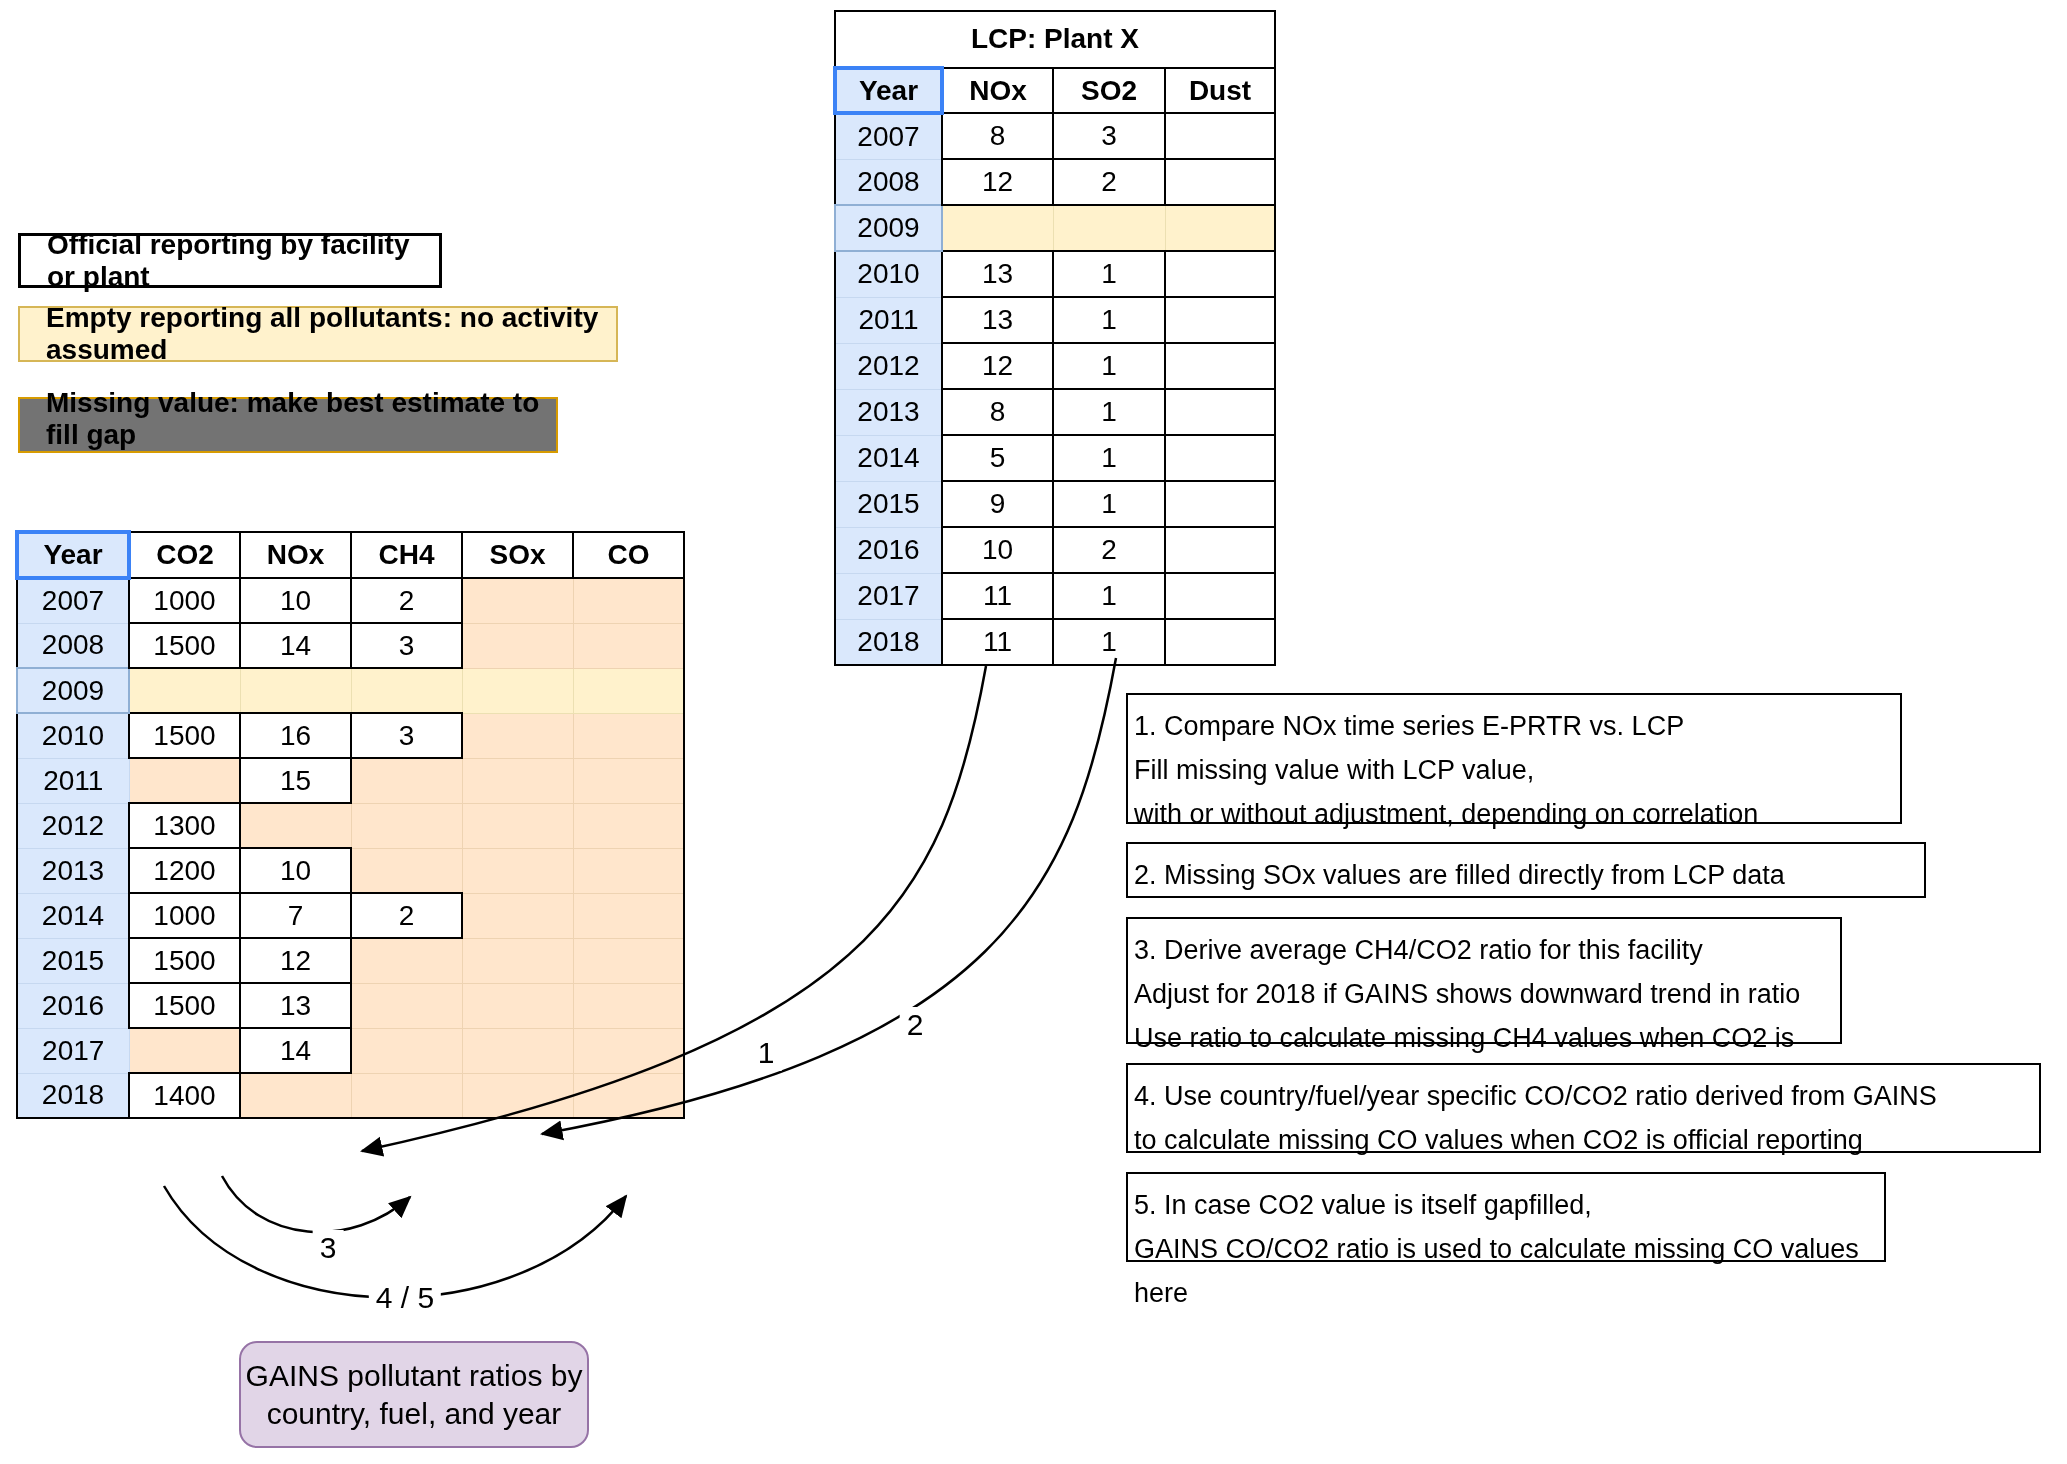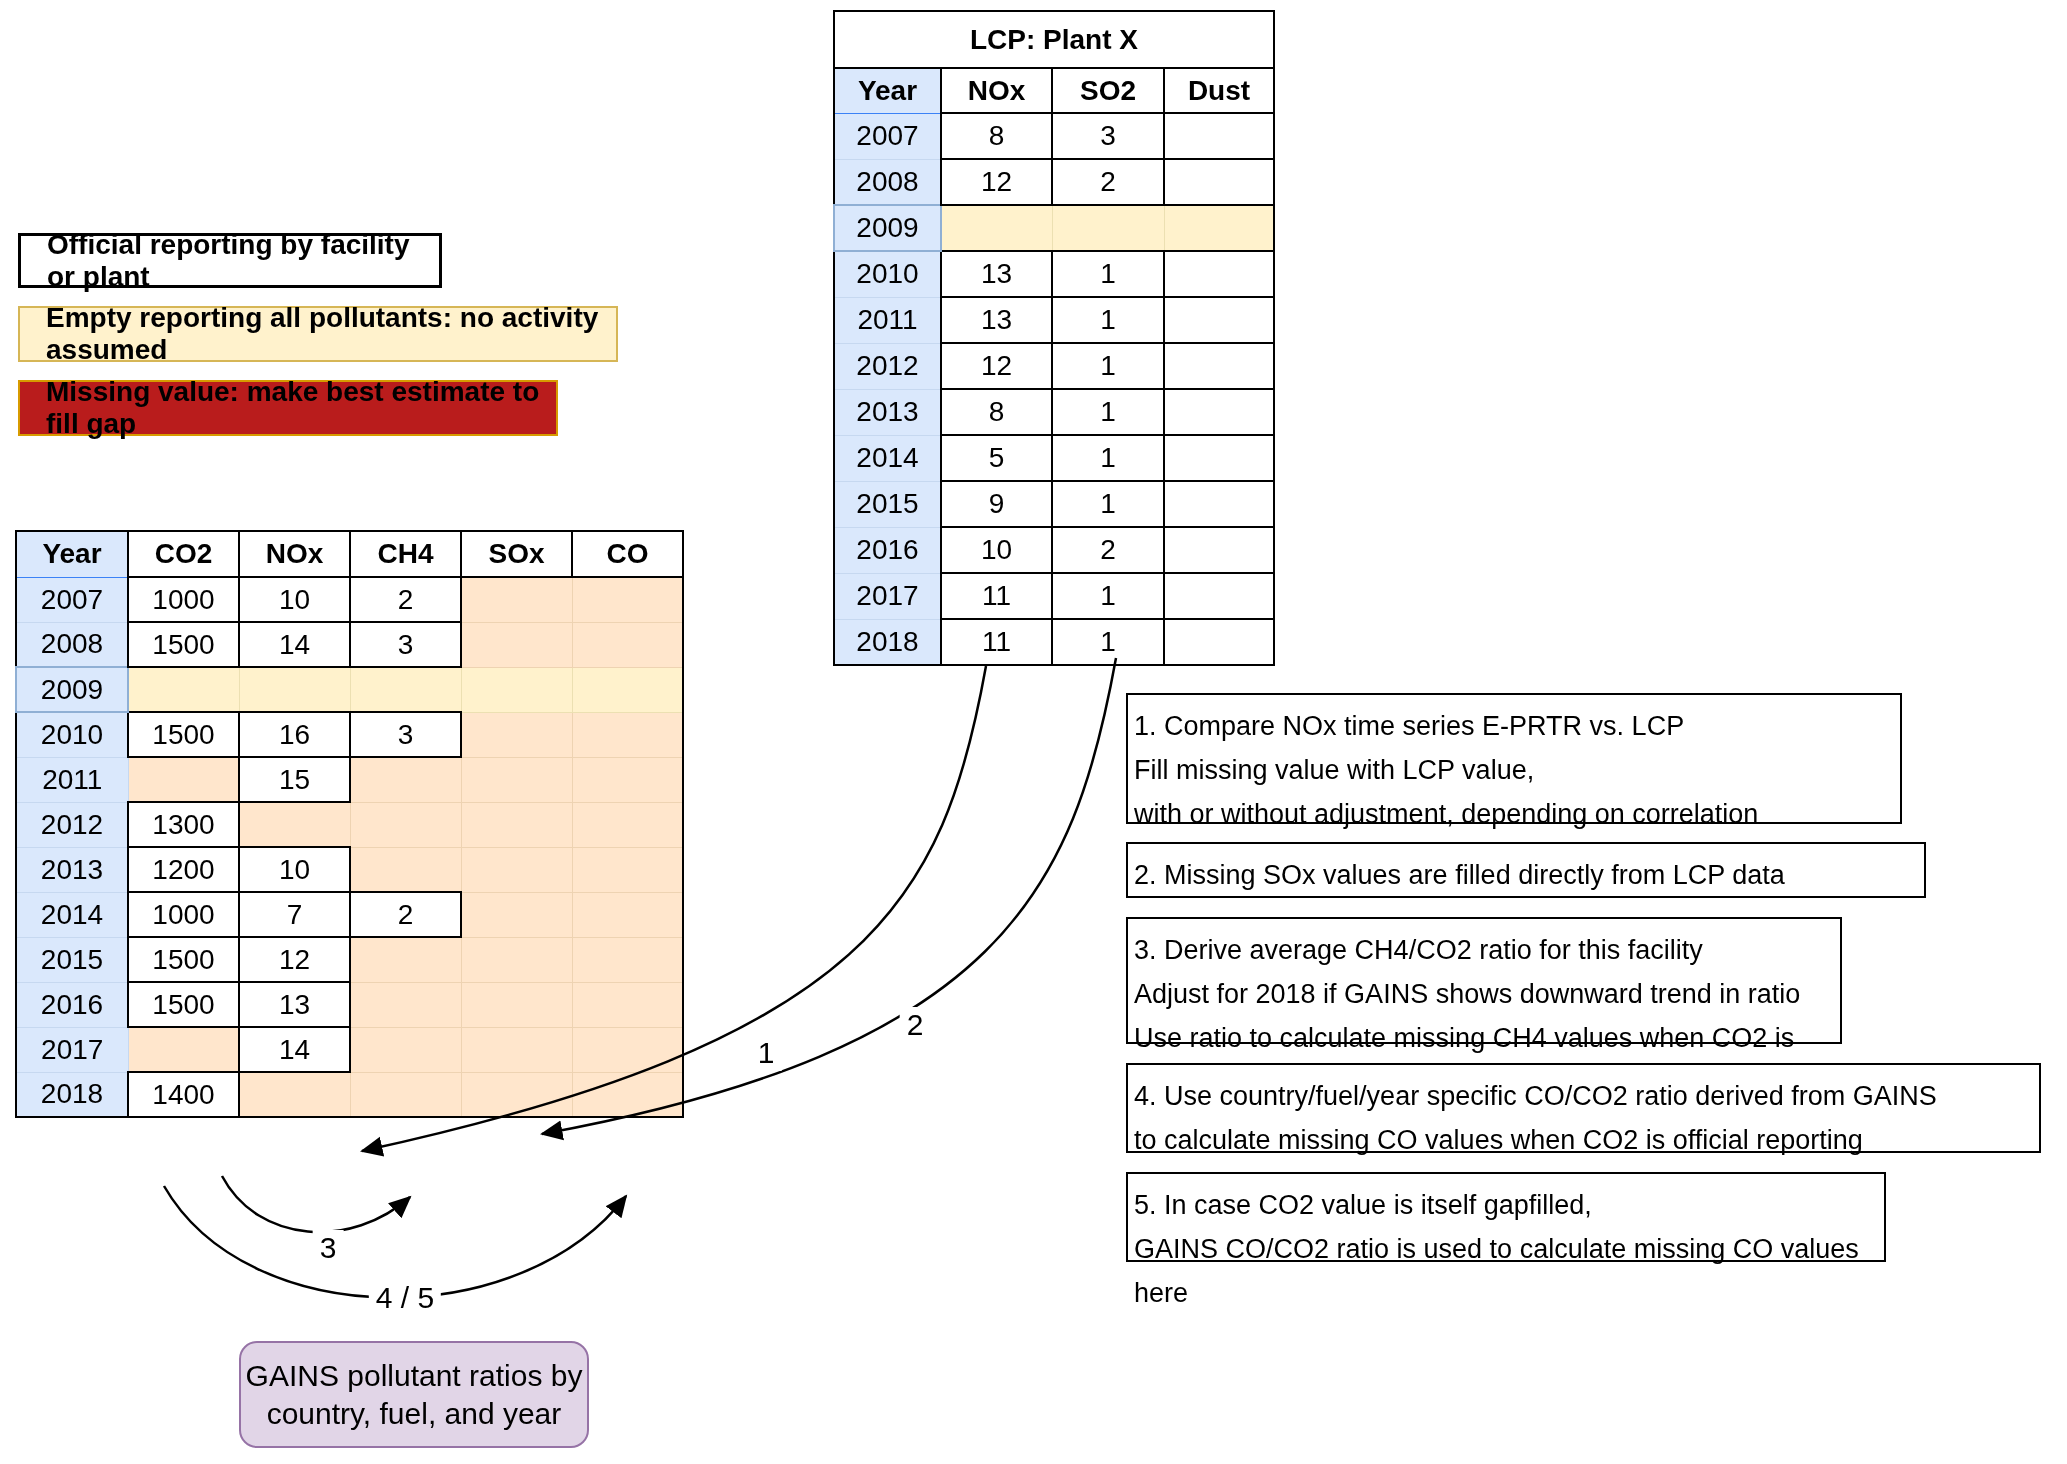--- a/index.html
+++ b/index.html
@@ -8,36 +8,36 @@
     font-family:"Liberation Sans", sans-serif; color:#000;
   }
 
   
   .legend {
     position:absolute; display:flex; align-items:center;
     font-weight:bold; font-size:28px; padding-left:26px; box-sizing:border-box;
   }
   .legend-official { left:18px; top:233px; width:424px; height:55px; background:#ffffff; border:3px solid #000; }
   .legend-empty    { left:18px; top:306px; width:600px; height:56px; background:#FFF2CC; border:2px solid #D6B656; }
-  .legend-missing  { left:18px; top:380px; width:540px; height:56px; background:#b91c1c; border:2px solid #D79B00; }
+  .legend-missing  { left:18px; top:397px; width:540px; height:56px; background:#737373; border:2px solid #D79B00;align-items:flex-end; }
 
   
   .tablewrap { position:absolute; }
   #eprtr { left:15px; top:530px; }
   #lcp   { left:833px; top:10px; }
   table.dtable { border-collapse:collapse; table-layout:fixed; border:2px solid #000; }
   table.dtable td { text-align:center; vertical-align:middle; font-size:28px; overflow:hidden; }
   #eprtr col { width:111px; } #eprtr col.ycol { width:112px; }
   #lcp col.ycol { width:107px; } #lcp col.c1 { width:111px; } #lcp col.c2 { width:112px; } #lcp col.c3 { width:110px; }
   #eprtr tr { height:45px; } #eprtr tr.trow-title { height:52px; } #eprtr tr.trow-hdr { height:46px; }
   #lcp tr { height:46px; } #lcp tr.trow-title { height:57px; } #lcp tr.trow-hdr { height:45px; }
 
   td.title-cell { background:#fff; border:2px solid #000; font-weight:bold; font-size:30px;margin-left:48px; }
   td.hdr  { background:#fff; border:2px solid #000; font-weight:bold; }
-  td.year-hdr { background:#DAE8FC; border:1px solid #3b82f6; font-weight:bold; }
+  td.year-hdr { background:#DAE8FC; border:4px solid #3b82f6; font-weight:bold; }
   td.c-year { background:#DAE8FC; border:1px solid #c6d8f0; }
   td.c-year-hl { border:2px solid #8fafd4; }
   td.c-off  { background:#ffffff; border:2px solid #000; }
   td.c-miss { background:#FFE6CC; border:1px solid #eed3b2; }
   td.c-emp  { background:#FFF2CC; border:1px solid #ece0b2; }
 
   
   .note {
     position:absolute; background:#fff; border:2px solid #000; box-sizing:border-box;
     font-size:27px; line-height:44px; white-space:pre-line; padding:9px 8px 6px 6px;

